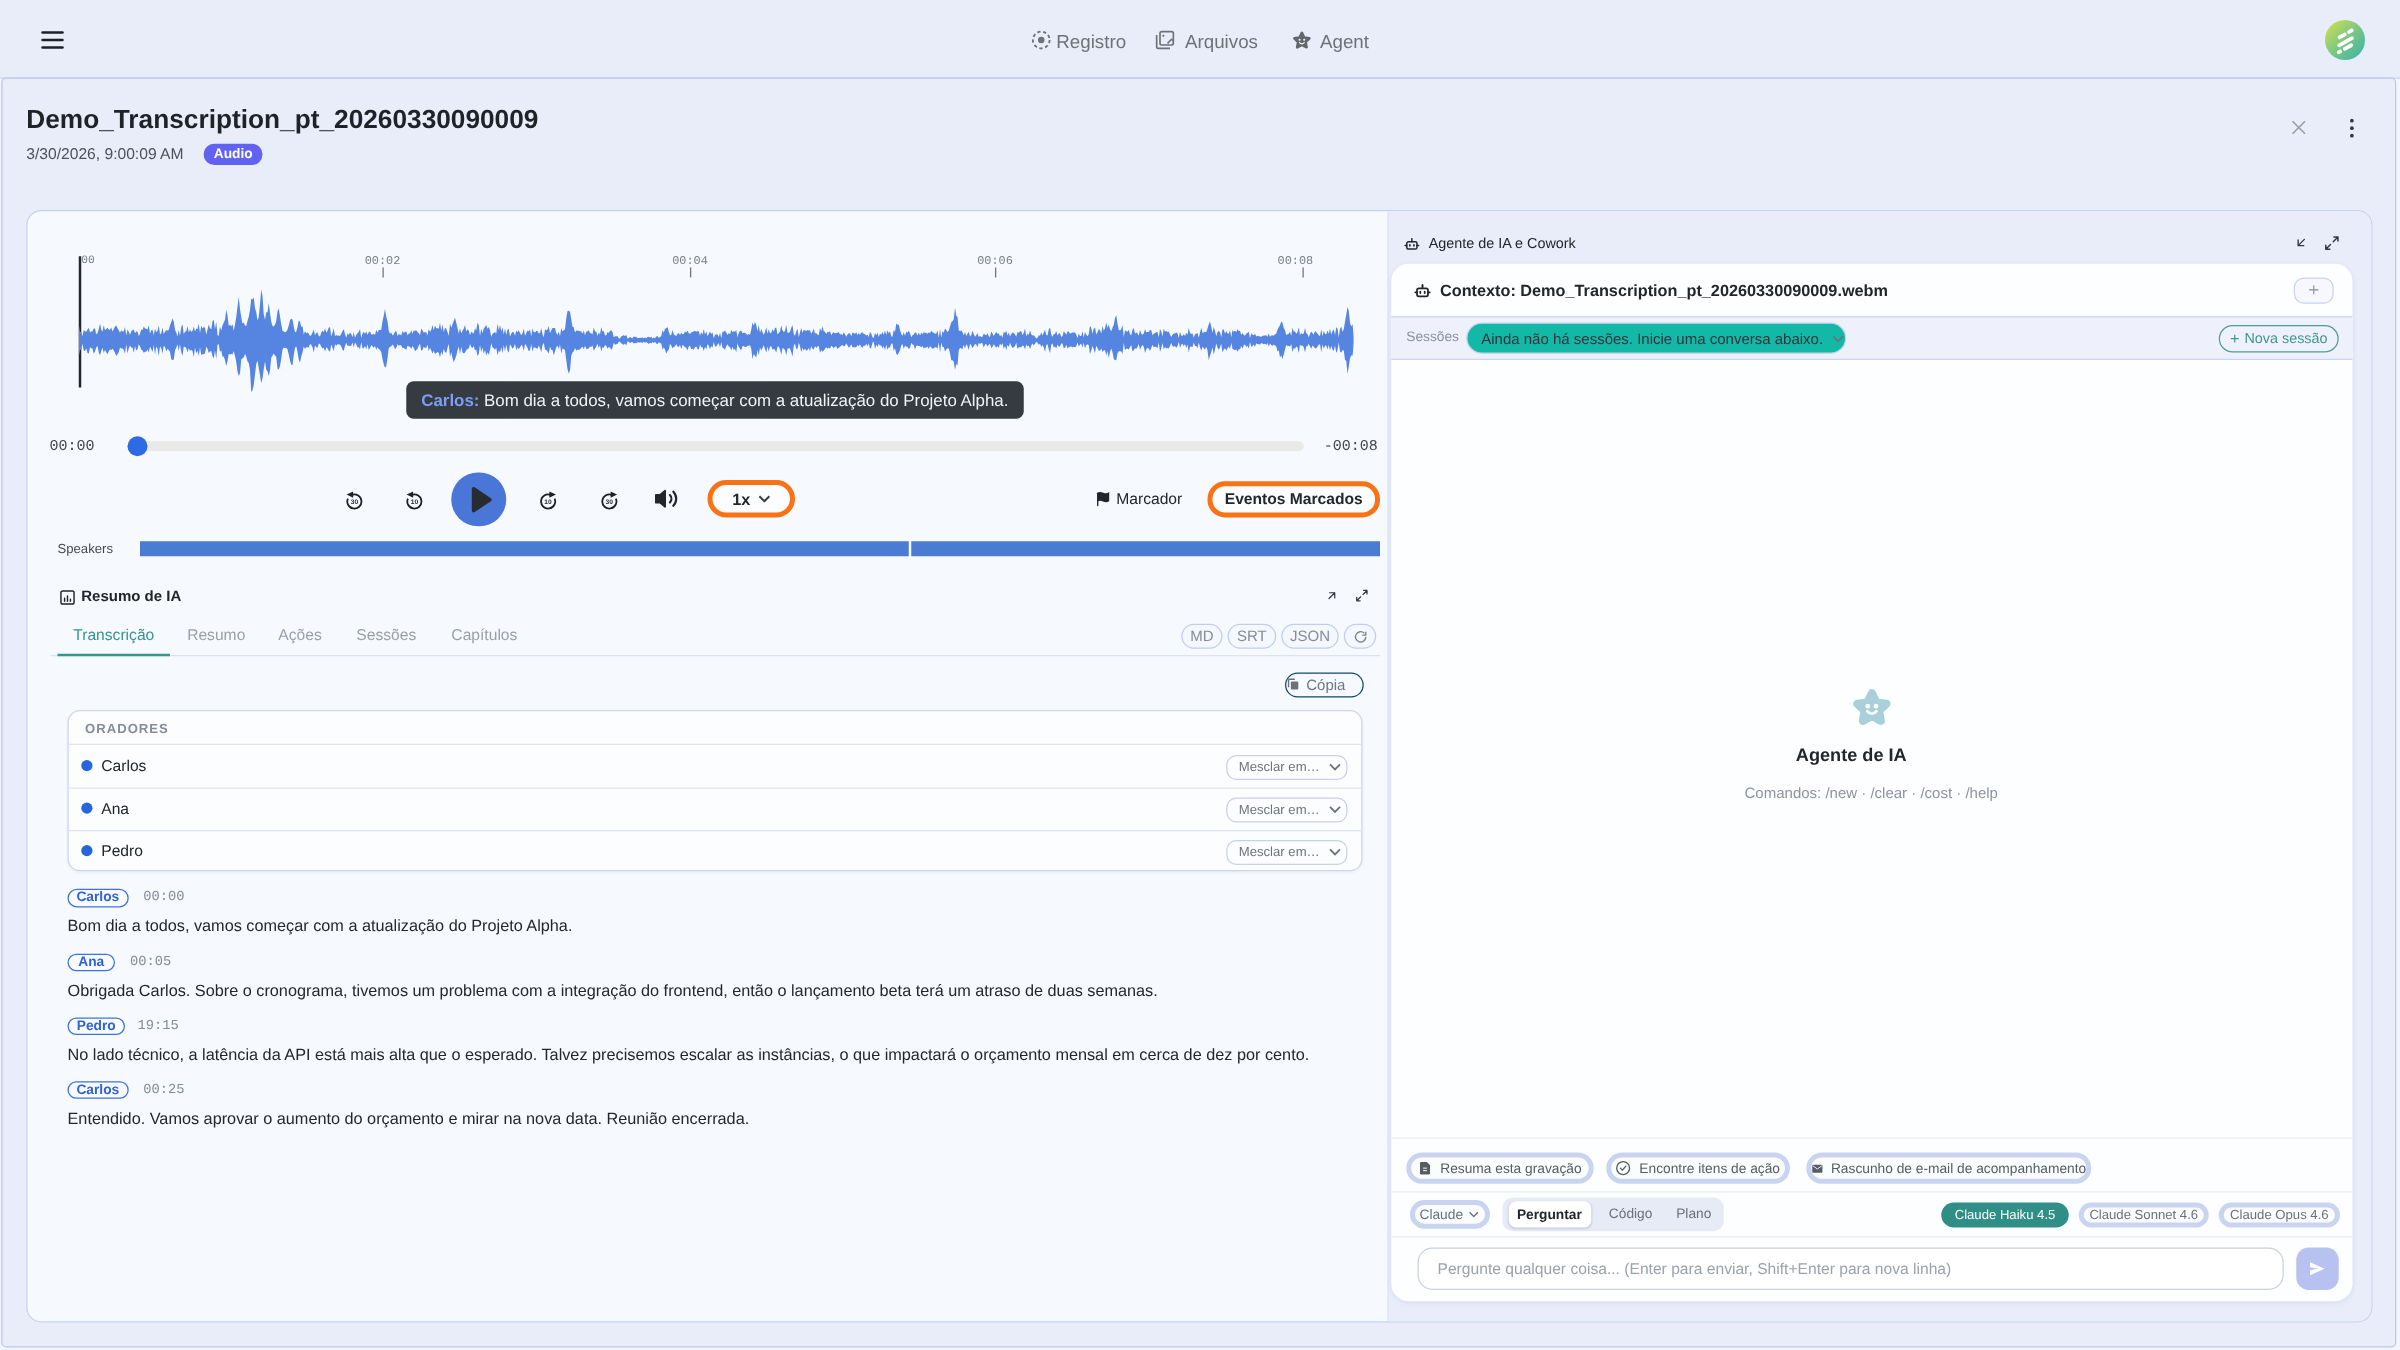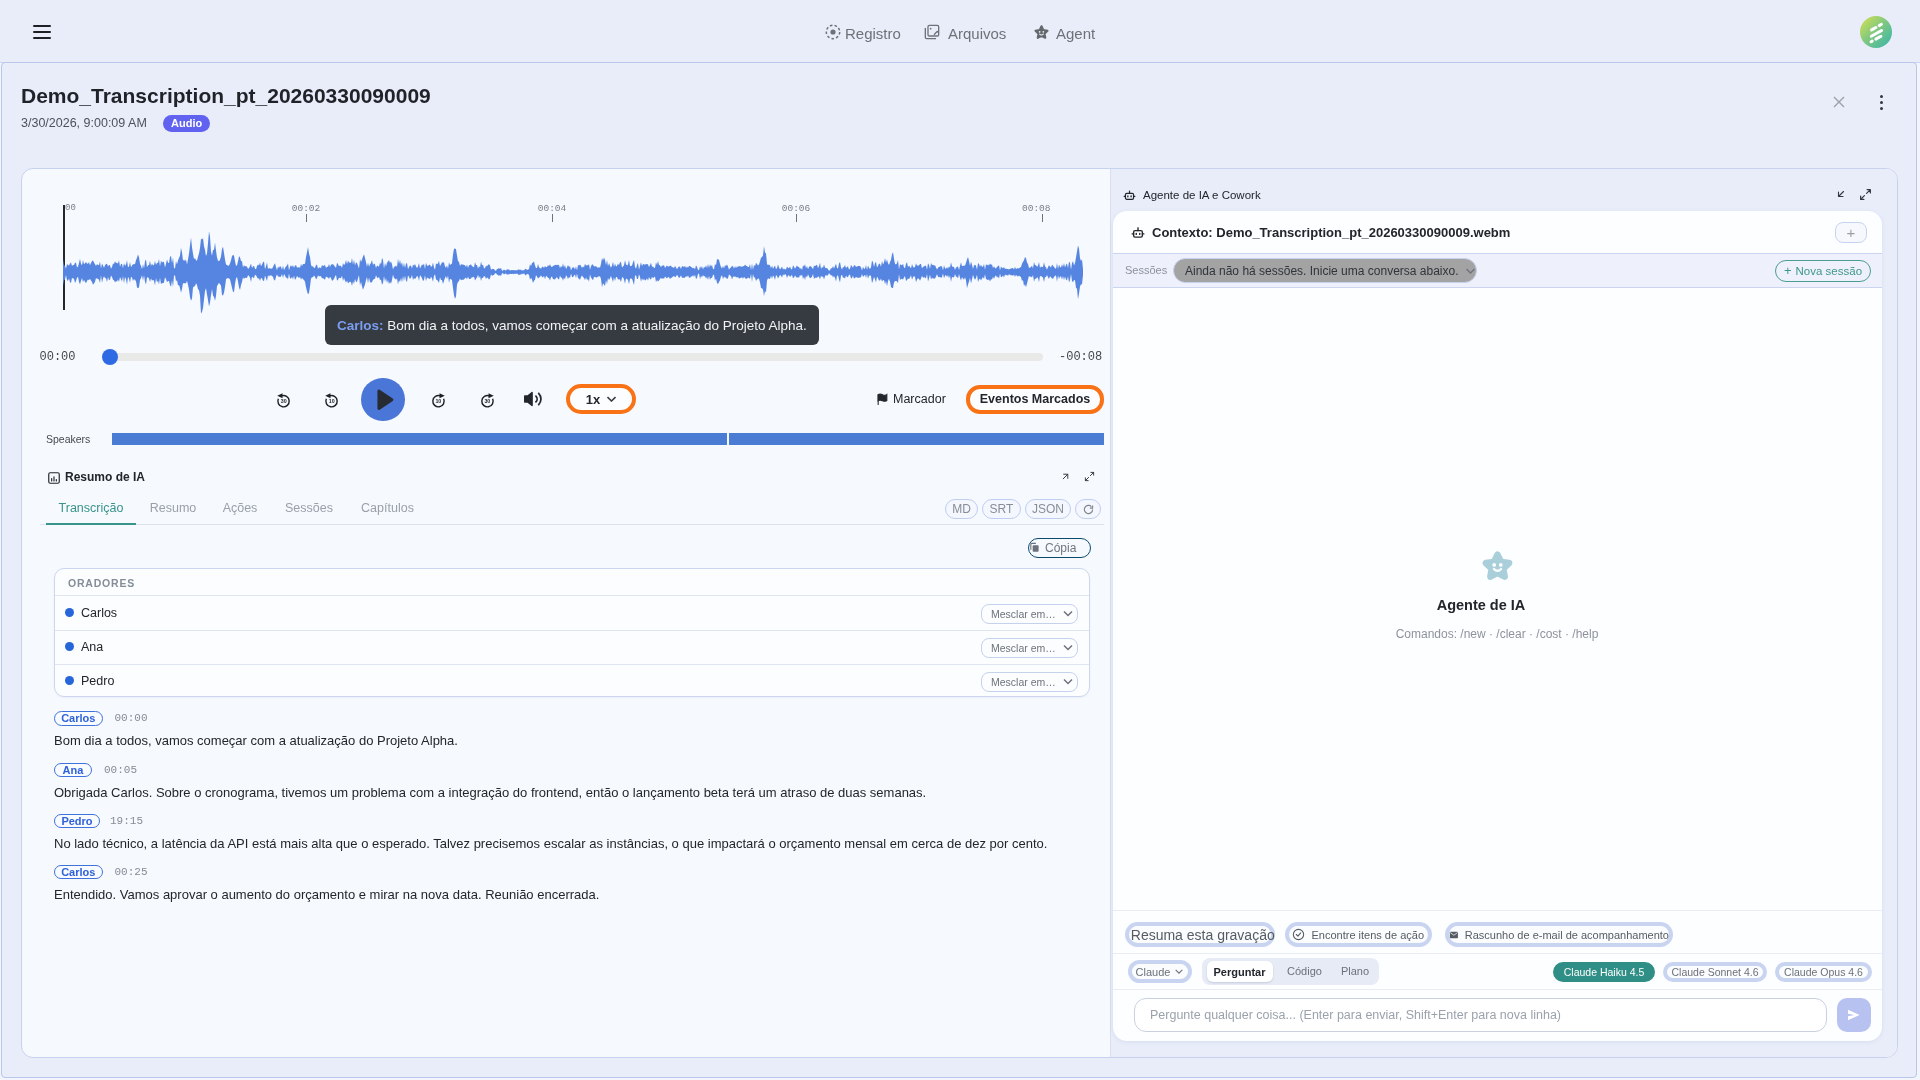--- a/index.html
+++ b/index.html
@@ -78,21 +78,21 @@
 <div class="abs" style="left:305.5px;top:214px;width:1.5px;height:8px;background:#6d737c"></div>
 <div class="abs" style="left:551.5px;top:214px;width:1.5px;height:8px;background:#6d737c"></div>
 <div class="abs" style="left:795.5px;top:214px;width:1.5px;height:8px;background:#6d737c"></div>
 <div class="abs" style="left:1041.5px;top:214px;width:1.5px;height:8px;background:#6d737c"></div>
 <div class="abs" style="left:63px;top:205px;width:1.6px;height:105px;background:#23272e"></div>
 
 <svg class="abs" style="left:63px;top:210px" width="1020" height="124" viewBox="0 0 1020 124">
       <polygon points="0,48.9 1,55.3 2,55.8 3,58.8 4,54.0 5,54.9 6,55.4 7,53.6 8,52.4 9,55.9 10,55.1 11,55.0 12,52.8 13,52.7 14,57.4 15,56.6 16,53.1 17,48.8 18,53.7 19,55.2 20,50.1 21,54.2 22,53.2 23,52.1 24,53.5 25,53.7 26,52.0 27,55.2 28,53.1 29,51.1 30,50.4 31,52.5 32,54.2 33,56.1 34,54.1 35,55.1 36,55.0 37,51.6 38,58.4 39,53.5 40,55.4 41,57.8 42,55.2 43,53.9 44,53.8 45,56.6 46,55.0 47,55.3 48,58.7 49,56.9 50,53.6 51,54.0 52,51.2 53,52.8 54,52.9 55,53.5 56,50.2 57,56.7 58,54.1 59,53.7 60,58.2 61,52.9 62,55.8 63,54.6 64,50.3 65,57.3 66,56.5 67,52.0 68,57.2 69,55.4 70,54.2 71,54.3 72,54.0 73,50.2 74,47.8 75,44.5 76,47.3 77,53.8 78,56.0 79,59.2 80,54.0 81,58.6 82,51.3 83,49.6 84,57.2 85,55.3 86,55.0 87,50.8 88,55.9 89,53.4 90,55.5 91,54.7 92,51.1 93,55.1 94,52.7 95,53.1 96,48.9 97,56.4 98,50.6 99,52.7 100,51.5 101,52.2 102,57.5 103,53.8 104,49.5 105,52.5 106,53.3 107,47.0 108,45.7 109,53.3 110,47.4 111,58.1 112,58.6 113,51.1 114,54.4 115,50.4 116,48.0 117,45.7 118,37.8 119,42.4 120,50.7 121,49.5 122,51.2 123,49.3 124,54.6 125,49.5 126,43.7 127,35.2 128,27.5 129,37.3 130,43.7 131,48.9 132,48.0 133,50.3 134,50.7 135,46.8 136,43.4 137,38.0 138,28.7 139,29.5 140,28.0 141,36.3 142,40.0 143,46.1 144,43.5 145,33.3 146,21.3 147,26.8 148,41.6 149,45.8 150,39.7 151,40.0 152,32.4 153,40.4 154,47.4 155,50.8 156,51.2 157,49.7 158,46.6 159,38.9 160,36.7 161,43.1 162,49.6 163,54.5 164,55.1 165,55.7 166,55.4 167,53.5 168,50.3 169,46.1 170,45.0 171,45.6 172,51.2 173,55.7 174,55.4 175,51.5 176,46.3 177,47.2 178,51.3 179,50.9 180,57.5 181,54.9 182,56.6 183,56.0 184,56.8 185,58.7 186,58.2 187,56.0 188,53.5 189,58.1 190,56.4 191,55.7 192,58.8 193,59.2 194,56.0 195,54.5 196,55.5 197,52.5 198,56.2 199,54.6 200,52.2 201,51.5 202,59.2 203,56.2 204,52.6 205,58.9 206,57.9 207,58.6 208,58.4 209,58.8 210,57.0 211,54.8 212,53.3 213,57.1 214,60.2 215,56.6 216,58.0 217,55.9 218,57.1 219,59.8 220,55.6 221,60.2 222,57.9 223,56.6 224,55.5 225,53.2 226,60.4 227,56.7 228,55.3 229,56.9 230,55.1 231,57.7 232,55.7 233,54.9 234,57.6 235,57.5 236,56.9 237,57.9 238,53.7 239,56.2 240,54.0 241,54.0 242,53.8 243,47.0 244,42.3 245,37.1 246,43.4 247,47.0 248,54.7 249,56.7 250,55.9 251,58.3 252,57.4 253,55.3 254,54.5 255,58.7 256,57.4 257,57.6 258,58.3 259,54.8 260,56.2 261,55.5 262,55.1 263,58.1 264,56.8 265,56.7 266,54.0 267,56.9 268,54.4 269,54.6 270,54.1 271,55.6 272,56.5 273,58.1 274,52.7 275,54.1 276,56.2 277,55.6 278,55.9 279,58.1 280,53.1 281,55.3 282,53.8 283,49.9 284,54.2 285,50.4 286,52.6 287,52.5 288,53.0 289,48.0 290,54.6 291,49.4 292,55.5 293,52.2 294,53.0 295,55.5 296,58.5 297,48.9 298,52.1 299,49.4 300,46.6 301,44.2 302,48.1 303,52.3 304,56.8 305,52.5 306,56.7 307,54.3 308,53.0 309,49.9 310,55.1 311,53.5 312,54.3 313,58.1 314,55.4 315,56.1 316,56.7 317,52.6 318,54.4 319,47.9 320,50.1 321,58.8 322,52.7 323,56.5 324,52.7 325,51.5 326,49.9 327,52.9 328,51.6 329,54.2 330,59.4 331,57.0 332,56.4 333,55.6 334,57.0 335,48.8 336,54.1 337,49.8 338,55.1 339,52.0 340,57.5 341,52.8 342,57.9 343,53.8 344,53.1 345,59.2 346,56.9 347,55.5 348,55.8 349,58.6 350,54.5 351,55.8 352,54.1 353,56.4 354,58.1 355,56.5 356,53.0 357,58.6 358,56.6 359,54.4 360,55.2 361,53.4 362,59.1 363,52.8 364,55.6 365,56.0 366,54.8 367,54.7 368,56.8 369,56.3 370,52.4 371,57.4 372,59.7 373,53.3 374,54.2 375,53.5 376,50.8 377,56.3 378,54.3 379,52.4 380,52.3 381,52.6 382,56.4 383,57.8 384,55.3 385,58.8 386,52.3 387,55.0 388,54.2 389,53.4 390,44.5 391,38.7 392,38.6 393,39.3 394,45.6 395,51.3 396,51.7 397,56.0 398,54.3 399,54.5 400,54.5 401,55.0 402,55.2 403,56.9 404,54.4 405,58.1 406,55.2 407,55.1 408,54.2 409,56.3 410,56.6 411,57.6 412,52.0 413,55.1 414,55.1 415,58.8 416,55.9 417,57.5 418,51.5 419,55.2 420,54.8 421,58.2 422,58.3 423,55.5 424,56.4 425,54.8 426,54.2 427,55.5 428,59.8 429,59.0 430,59.0 431,59.0 432,60.6 433,60.7 434,58.9 435,58.8 436,57.9 437,58.9 438,57.8 439,60.7 440,60.4 441,59.6 442,60.2 443,60.5 444,59.2 445,59.4 446,59.5 447,60.4 448,60.3 449,60.1 450,60.3 451,60.0 452,60.5 453,59.9 454,60.5 455,59.6 456,59.4 457,59.9 458,59.4 459,60.8 460,59.9 461,60.5 462,59.1 463,58.8 464,60.1 465,59.6 466,59.0 467,54.0 468,56.2 469,52.9 470,52.6 471,51.6 472,55.4 473,58.1 474,58.0 475,53.9 476,57.3 477,58.1 478,58.7 479,57.0 480,56.4 481,57.9 482,56.1 483,57.3 484,57.1 485,55.2 486,56.0 487,54.3 488,56.5 489,57.0 490,56.0 491,55.5 492,54.9 493,54.7 494,55.3 495,54.7 496,55.0 497,58.3 498,55.7 499,57.5 500,53.2 501,57.5 502,55.0 503,59.0 504,57.2 505,55.1 506,57.1 507,56.0 508,60.5 509,57.9 510,57.3 511,57.5 512,59.5 513,56.2 514,60.5 515,55.1 516,55.6 517,54.4 518,55.9 519,57.9 520,56.4 521,57.3 522,53.8 523,55.8 524,54.9 525,55.4 526,53.9 527,59.8 528,56.3 529,54.6 530,54.6 531,56.6 532,56.2 533,56.3 534,56.9 535,57.9 536,57.1 537,57.7 538,53.8 539,47.9 540,50.4 541,47.6 542,49.9 543,55.0 544,49.9 545,56.2 546,52.9 547,55.7 548,57.7 549,55.5 550,51.7 551,57.0 552,53.4 553,56.5 554,56.1 555,53.4 556,55.2 557,52.3 558,52.0 559,57.5 560,56.4 561,55.2 562,50.2 563,54.3 564,55.6 565,54.5 566,49.9 567,56.2 568,56.1 569,55.4 570,52.2 571,50.1 572,57.0 573,58.8 574,54.9 575,52.9 576,59.7 577,55.8 578,52.3 579,56.2 580,53.9 581,54.2 582,54.7 583,53.9 584,54.3 585,54.2 586,56.9 587,55.3 588,52.8 589,56.8 590,56.4 591,57.8 592,57.9 593,52.3 594,54.9 595,51.0 596,54.9 597,55.3 598,57.2 599,55.4 600,55.7 601,54.9 602,58.1 603,56.5 604,55.6 605,56.7 606,56.3 607,56.1 608,55.6 609,57.5 610,57.1 611,58.2 612,55.8 613,57.4 614,59.3 615,57.6 616,56.6 617,56.7 618,59.0 619,56.0 620,56.4 621,57.1 622,55.7 623,57.9 624,56.6 625,57.8 626,56.1 627,55.9 628,57.0 629,57.4 630,58.4 631,57.6 632,59.5 633,55.3 634,57.0 635,59.8 636,60.3 637,56.1 638,58.4 639,56.0 640,59.5 641,56.8 642,57.8 643,55.3 644,57.9 645,54.1 646,57.9 647,54.2 648,56.5 649,54.9 650,58.9 651,59.3 652,53.7 653,55.6 654,49.0 655,49.5 656,49.8 657,53.9 658,57.1 659,58.6 660,55.8 661,58.6 662,55.3 663,56.1 664,54.6 665,56.6 666,59.7 667,58.1 668,57.5 669,55.8 670,56.4 671,58.4 672,55.9 673,58.3 674,56.2 675,57.3 676,55.7 677,56.4 678,56.2 679,57.0 680,55.9 681,56.3 682,54.6 683,55.8 684,56.1 685,56.9 686,56.9 687,54.1 688,60.2 689,53.2 690,59.9 691,54.8 692,56.2 693,52.8 694,54.0 695,55.5 696,54.6 697,51.2 698,47.7 699,47.0 700,45.4 701,36.0 702,42.7 703,43.3 704,54.2 705,55.0 706,54.4 707,55.5 708,58.3 709,55.5 710,58.7 711,56.9 712,55.4 713,59.2 714,57.9 715,54.5 716,57.2 717,59.4 718,58.2 719,56.4 720,59.5 721,58.6 722,59.5 723,59.3 724,56.8 725,57.7 726,58.2 727,56.6 728,59.0 729,59.6 730,55.2 731,56.7 732,58.8 733,57.1 734,55.5 735,56.9 736,56.7 737,59.0 738,57.8 739,60.2 740,55.2 741,56.6 742,54.3 743,58.3 744,56.0 745,59.2 746,57.1 747,56.0 748,56.4 749,57.5 750,59.3 751,55.6 752,56.2 753,55.2 754,54.8 755,58.2 756,56.1 757,52.7 758,58.9 759,56.9 760,57.7 761,54.4 762,57.4 763,58.3 764,58.1 765,59.3 766,60.8 767,60.2 768,58.1 769,58.6 770,55.9 771,58.4 772,55.9 773,53.8 774,58.0 775,58.4 776,53.6 777,51.9 778,57.5 779,59.4 780,57.1 781,57.2 782,54.8 783,58.3 784,56.8 785,56.5 786,59.6 787,58.8 788,55.0 789,56.2 790,57.7 791,55.2 792,55.2 793,56.9 794,56.4 795,55.9 796,55.9 797,56.0 798,57.6 799,60.4 800,56.8 801,58.8 802,58.7 803,55.0 804,60.0 805,55.5 806,57.7 807,58.9 808,57.3 809,50.6 810,52.3 811,57.0 812,52.9 813,52.0 814,57.5 815,55.8 816,53.4 817,53.9 818,56.8 819,50.7 820,54.5 821,52.5 822,48.0 823,52.4 824,49.6 825,53.3 826,55.0 827,52.1 828,49.8 829,44.3 830,42.2 831,48.8 832,53.7 833,54.4 834,53.2 835,49.9 836,59.5 837,54.1 838,55.0 839,55.3 840,53.8 841,57.4 842,58.2 843,53.7 844,52.3 845,56.9 846,55.8 847,56.7 848,58.5 849,54.0 850,56.8 851,57.7 852,56.8 853,53.3 854,55.7 855,55.6 856,55.5 857,53.9 858,54.1 859,58.4 860,56.8 861,56.6 862,55.7 863,55.6 864,59.7 865,53.3 866,54.9 867,59.0 868,53.0 869,55.1 870,54.8 871,55.5 872,55.2 873,57.5 874,59.5 875,57.7 876,56.8 877,56.8 878,55.9 879,56.5 880,60.4 881,55.3 882,58.3 883,58.8 884,57.1 885,58.8 886,56.2 887,57.7 888,52.3 889,56.3 890,57.1 891,56.7 892,60.1 893,57.4 894,57.0 895,56.3 896,60.1 897,55.9 898,52.2 899,56.1 900,56.0 901,55.4 902,55.8 903,52.8 904,49.5 905,47.1 906,51.1 907,56.1 908,51.6 909,54.8 910,59.0 911,55.6 912,54.7 913,55.7 914,59.7 915,53.3 916,53.7 917,56.8 918,54.8 919,56.8 920,56.8 921,54.1 922,59.8 923,54.0 924,55.4 925,54.5 926,55.5 927,53.4 928,54.7 929,54.6 930,57.9 931,56.3 932,58.0 933,58.5 934,56.8 935,56.3 936,55.3 937,60.5 938,56.5 939,57.7 940,58.2 941,57.0 942,59.1 943,58.6 944,59.0 945,59.1 946,59.4 947,58.8 948,58.4 949,58.3 950,58.1 951,59.4 952,56.8 953,59.3 954,58.3 955,58.2 956,58.5 957,57.4 958,56.9 959,53.7 960,51.8 961,50.2 962,47.1 963,48.2 964,52.4 965,54.1 966,57.9 967,57.4 968,56.9 969,55.4 970,58.6 971,52.0 972,55.3 973,54.9 974,57.0 975,55.5 976,51.9 977,58.0 978,56.3 979,57.2 980,56.8 981,52.3 982,56.6 983,57.2 984,59.7 985,57.1 986,55.2 987,56.5 988,57.5 989,54.8 990,55.6 991,57.0 992,58.1 993,59.0 994,53.1 995,58.9 996,54.5 997,56.9 998,57.5 999,54.3 1000,56.9 1001,52.9 1002,57.5 1003,54.8 1004,53.6 1005,57.9 1006,51.7 1007,52.7 1008,59.8 1009,53.2 1010,51.1 1011,55.5 1012,53.1 1013,47.5 1014,41.5 1015,35.5 1016,38.5 1017,48.3 1018,51.1 1019,49.2 1020,59.3 1020,64.9 1019,74.6 1018,74.2 1017,76.5 1016,83.6 1015,89.2 1014,78.8 1013,77.7 1012,70.3 1011,69.9 1010,72.2 1009,71.0 1008,63.9 1007,70.0 1006,72.4 1005,66.3 1004,70.5 1003,69.5 1002,66.5 1001,70.2 1000,65.9 999,69.6 998,66.4 997,66.6 996,69.0 995,65.3 994,71.7 993,65.4 992,65.7 991,67.1 990,68.7 989,68.6 988,67.3 987,66.3 986,68.9 985,67.2 984,64.9 983,67.0 982,66.9 981,71.9 980,67.7 979,66.4 978,66.6 977,65.8 976,72.3 975,68.0 974,67.2 973,69.0 972,68.4 971,71.7 970,65.1 969,67.4 968,66.6 967,66.9 966,65.8 965,69.5 964,73.6 963,77.2 962,74.2 961,75.9 960,70.1 959,71.1 958,66.9 957,66.4 956,65.6 955,66.6 954,65.9 953,64.7 952,67.1 951,64.4 950,65.9 949,65.0 948,65.4 947,64.8 946,64.3 945,65.8 944,65.1 943,65.3 942,64.6 941,67.5 940,65.5 939,66.7 938,67.3 937,63.5 936,68.8 935,66.5 934,67.5 933,65.6 932,66.2 931,69.0 930,66.7 929,69.4 928,69.3 927,71.4 926,69.3 925,70.2 924,69.5 923,68.9 922,64.3 921,69.0 920,67.1 919,68.5 918,70.5 917,68.6 916,69.5 915,71.9 914,64.8 913,67.9 912,69.8 911,67.9 910,64.7 909,69.5 908,73.5 907,67.7 906,71.6 905,74.5 904,78.2 903,70.2 902,67.3 901,69.7 900,68.6 899,67.3 898,70.6 897,67.7 896,63.9 895,68.5 894,66.7 893,66.7 892,63.9 891,67.5 890,67.3 889,67.1 888,71.9 887,65.5 886,68.3 885,65.1 884,66.9 883,65.0 882,65.8 881,68.2 880,63.4 879,67.0 878,68.1 877,66.8 876,67.3 875,66.7 874,64.3 873,66.6 872,68.8 871,68.3 870,68.7 869,67.6 868,69.4 867,64.4 866,68.5 865,71.5 864,63.9 863,68.5 862,67.6 861,67.3 860,67.8 859,65.7 858,68.4 857,70.7 856,68.8 855,68.2 854,69.4 853,72.3 852,67.1 851,65.9 850,67.3 849,69.8 848,65.2 847,67.6 846,68.9 845,68.5 844,70.1 843,70.9 842,65.9 841,67.5 840,69.6 839,69.0 838,68.8 837,70.2 836,64.2 835,73.2 834,71.2 833,71.0 832,70.9 831,72.5 830,77.9 829,78.1 828,76.9 827,71.8 826,68.7 825,71.3 824,76.3 823,71.0 822,74.3 821,70.0 820,70.2 819,71.6 818,68.5 817,70.6 816,70.5 815,68.2 814,66.6 813,72.6 812,69.3 811,66.8 810,70.4 809,73.3 808,66.1 807,65.3 806,66.0 805,68.7 804,64.1 803,68.0 802,64.8 801,65.8 800,67.1 799,63.9 798,67.0 797,67.8 796,67.4 795,67.9 794,67.2 793,67.2 792,67.8 791,68.8 790,65.7 789,68.1 788,68.5 787,64.7 786,64.7 785,67.2 784,67.1 783,65.5 782,68.8 781,67.2 780,67.9 779,64.7 778,65.8 777,72.5 776,69.4 775,65.3 774,65.9 773,71.5 772,67.8 771,65.9 770,67.5 769,65.0 768,65.7 767,64.2 766,63.3 765,64.9 764,66.1 763,64.8 762,66.3 761,69.4 760,66.3 759,67.2 758,65.5 757,69.4 756,66.7 755,66.4 754,67.8 753,67.8 752,67.8 751,69.1 750,64.1 749,66.7 748,67.8 747,68.3 746,66.5 745,64.2 744,67.6 743,65.7 742,70.1 741,66.5 740,69.2 739,64.3 738,66.3 737,64.8 736,68.1 735,66.8 734,68.1 733,66.8 732,65.4 731,67.6 730,68.3 729,64.9 728,65.7 727,67.1 726,65.2 725,65.6 724,68.1 723,64.8 722,64.1 721,65.4 720,64.2 719,67.8 718,65.5 717,65.1 716,66.7 715,68.5 714,66.1 713,65.0 712,69.9 711,66.8 710,65.4 709,68.8 708,65.8 707,69.1 706,68.8 705,68.2 704,70.4 703,82.4 702,80.9 701,85.9 700,79.4 699,78.2 698,78.1 697,72.6 696,68.8 695,68.5 694,69.6 693,71.1 692,67.5 691,67.6 690,64.0 689,72.2 688,63.7 687,68.9 686,67.8 685,67.7 684,68.5 683,68.9 682,67.9 681,66.7 680,69.1 679,67.1 678,68.1 677,67.9 676,68.7 675,66.8 674,67.7 673,66.8 672,66.7 671,66.4 670,66.7 669,69.5 668,66.0 667,65.6 666,64.3 665,68.2 664,69.1 663,67.4 662,67.4 661,66.4 660,69.2 659,65.2 658,66.4 657,70.2 656,72.1 655,74.0 654,73.0 653,68.6 652,70.7 651,64.8 650,64.9 649,67.9 648,67.8 647,69.7 646,65.7 645,70.1 644,66.7 643,68.8 642,66.1 641,66.5 640,65.0 639,67.6 638,65.8 637,69.2 636,63.4 635,64.0 634,68.0 633,69.0 632,64.7 631,66.9 630,64.9 629,66.8 628,66.3 627,68.1 626,67.6 625,65.4 624,66.9 623,66.0 622,67.7 621,67.7 620,67.7 619,67.7 618,65.3 617,67.2 616,68.1 615,66.2 614,64.7 613,66.5 612,67.2 611,66.0 610,66.4 609,67.4 608,68.1 607,69.1 606,67.2 605,67.1 604,68.6 603,67.4 602,66.6 601,68.9 600,68.0 599,68.9 598,67.8 597,68.9 596,70.4 595,71.4 594,70.0 593,72.2 592,66.5 591,67.2 590,68.3 589,66.7 588,69.6 587,68.9 586,66.9 585,70.7 584,68.3 583,69.9 582,70.6 581,68.7 580,70.5 579,68.2 578,71.8 577,67.0 576,64.2 575,69.1 574,69.0 573,65.0 572,66.3 571,75.1 570,71.7 569,68.8 568,68.6 567,68.7 566,74.2 565,70.0 564,68.9 563,68.4 562,73.8 561,69.5 560,67.2 559,67.4 558,72.0 557,69.7 556,68.9 555,69.7 554,66.9 553,67.1 552,71.1 551,67.2 550,71.9 549,69.1 548,66.1 547,68.3 546,70.3 545,67.9 544,74.1 543,69.9 542,75.9 541,74.5 540,73.2 539,77.2 538,68.9 537,66.2 536,66.6 535,66.6 534,67.6 533,67.6 532,66.8 531,67.0 530,70.2 529,68.9 528,67.6 527,64.5 526,71.7 525,68.9 524,70.0 523,67.3 522,70.3 521,67.7 520,67.2 519,65.4 518,67.0 517,69.9 516,68.5 515,68.2 514,63.6 513,68.2 512,64.4 511,65.6 510,67.2 509,66.9 508,63.6 507,68.2 506,66.8 505,69.3 504,66.4 503,65.3 502,69.5 501,67.4 500,70.7 499,67.8 498,67.7 497,65.5 496,69.5 495,69.1 494,67.2 493,67.8 492,69.8 491,68.9 490,69.3 489,66.6 488,67.2 487,70.4 486,68.2 485,67.8 484,66.5 483,66.0 482,69.3 481,65.8 480,67.6 479,67.1 478,65.2 477,66.9 476,67.6 475,68.5 474,66.4 473,65.2 472,69.8 471,70.8 470,73.0 469,69.5 468,67.7 467,69.8 466,64.7 465,64.3 464,63.7 463,65.4 462,64.8 461,63.3 460,64.3 459,63.6 458,64.8 457,64.2 456,65.2 455,64.2 454,63.6 453,64.1 452,63.4 451,64.3 450,63.8 449,63.9 448,64.0 447,63.7 446,64.6 445,64.3 444,64.7 443,63.5 442,63.8 441,64.4 440,63.3 439,63.2 438,66.3 437,64.7 436,66.0 435,65.1 434,64.6 433,63.3 432,63.3 431,65.1 430,65.3 429,65.8 428,64.2 427,68.2 426,69.7 425,68.1 424,67.4 423,68.9 422,66.5 421,65.9 420,68.1 419,67.8 418,71.1 417,66.1 416,68.3 415,64.7 414,67.4 413,68.8 412,70.6 411,66.4 410,67.5 409,67.1 408,68.6 407,69.1 406,68.9 405,66.6 404,69.4 403,67.4 402,68.2 401,69.6 400,69.7 399,69.7 398,70.3 397,68.4 396,70.9 395,72.0 394,74.5 393,86.4 392,88.7 391,85.3 390,78.0 389,70.1 388,69.2 387,68.8 386,72.8 385,65.5 384,69.2 383,66.3 382,67.8 381,71.1 380,74.1 379,70.0 378,70.0 377,67.2 376,72.9 375,71.1 374,70.0 373,69.6 372,64.3 371,66.0 370,71.7 369,68.5 368,66.4 367,69.2 366,68.4 365,68.2 364,67.6 363,71.2 362,65.2 361,70.1 360,71.0 359,68.2 358,66.3 357,65.2 356,70.7 355,66.7 354,66.0 353,67.8 352,69.3 351,67.8 350,70.2 349,65.0 348,67.8 347,69.0 346,67.0 345,65.3 344,72.1 343,70.4 342,65.6 341,71.2 340,66.0 339,72.6 338,67.8 337,71.9 336,70.3 335,74.4 334,68.2 333,69.8 332,68.5 331,67.9 330,64.4 329,70.1 328,73.8 327,71.8 326,74.3 325,69.9 324,73.0 323,68.0 322,71.8 321,65.9 320,73.1 319,74.7 318,69.6 317,70.3 316,66.7 315,68.3 314,67.6 313,65.3 312,68.8 311,68.9 310,70.1 309,72.0 308,72.7 307,72.0 306,67.4 305,73.4 304,67.1 303,70.3 302,74.6 301,77.2 300,79.7 299,76.3 298,71.7 297,75.4 296,65.2 295,68.2 294,72.1 293,71.7 292,69.0 291,74.1 290,71.2 289,75.9 288,72.2 287,71.6 286,72.4 285,73.2 284,70.5 283,72.8 282,70.4 281,68.1 280,70.9 279,65.8 278,68.1 277,68.3 276,67.4 275,70.0 274,70.5 273,65.0 272,66.4 271,68.9 270,70.0 269,71.0 268,68.1 267,66.8 266,69.1 265,67.4 264,67.2 263,66.5 262,69.8 261,69.1 260,68.1 259,68.5 258,66.3 257,65.9 256,66.5 255,65.3 254,68.2 253,69.3 252,66.7 251,65.6 250,67.2 249,67.3 248,68.6 247,76.4 246,82.9 245,84.2 244,81.3 243,77.2 242,71.7 241,69.9 240,69.2 239,67.7 238,69.7 237,66.8 236,68.2 235,66.9 234,66.0 233,68.4 232,69.9 231,65.4 230,69.4 229,66.8 228,68.5 227,68.5 226,63.6 225,69.6 224,67.5 223,68.0 222,65.6 221,63.9 220,68.0 219,64.0 218,66.4 217,67.0 216,66.4 215,66.8 214,64.2 213,66.7 212,70.6 211,70.0 210,67.0 209,65.7 208,65.4 207,65.3 206,66.6 205,65.3 204,70.9 203,68.2 202,65.5 201,71.3 200,70.6 199,68.6 198,67.8 197,71.1 196,68.2 195,68.8 194,67.3 193,65.2 192,64.8 191,68.3 190,67.5 189,66.4 188,72.0 187,67.8 186,65.7 185,65.2 184,67.9 183,67.7 182,67.7 181,69.1 180,67.2 179,71.9 178,75.1 177,80.1 176,77.6 175,71.6 174,67.0 173,68.4 172,73.9 171,82.0 170,81.8 169,78.1 168,73.6 167,69.6 166,68.2 165,68.6 164,68.0 163,69.6 162,76.9 161,82.8 160,85.6 159,84.9 158,75.6 157,74.3 156,72.7 155,74.6 154,75.9 153,86.1 152,90.8 151,86.9 150,85.6 149,79.1 148,85.3 147,92.5 146,96.6 145,90.1 144,84.5 143,78.3 142,81.1 141,89.3 140,98.0 139,102.1 138,103.5 137,85.8 136,80.3 135,79.2 134,75.1 133,73.2 132,75.9 131,76.6 130,77.6 129,88.6 128,90.7 127,87.2 126,79.6 125,74.7 124,70.7 123,73.5 122,72.9 121,73.6 120,73.1 119,78.9 118,82.8 117,78.0 116,75.1 115,75.4 114,70.1 113,71.6 112,65.3 111,65.8 110,77.1 109,70.3 108,76.8 107,74.7 106,71.0 105,70.9 104,72.3 103,69.0 102,67.3 101,72.5 100,73.3 99,73.1 98,74.2 97,67.7 96,74.6 95,70.6 94,72.6 93,68.0 92,75.6 91,70.7 90,69.8 89,70.8 88,68.3 87,71.9 86,68.6 85,67.3 84,67.4 83,74.6 82,71.8 81,65.3 80,70.8 79,65.3 78,68.2 77,70.1 76,77.6 75,77.9 74,77.4 73,71.3 72,69.9 71,69.0 70,71.1 69,67.4 68,66.8 67,72.8 66,68.5 65,66.9 64,74.7 63,69.0 62,67.1 61,73.5 60,65.9 59,71.6 58,69.2 57,67.1 56,71.9 55,69.6 54,71.4 53,71.3 52,72.2 51,70.3 50,69.7 49,66.9 48,65.4 47,69.4 46,70.3 45,67.0 44,72.1 43,68.2 42,67.9 41,66.3 40,68.6 39,72.8 38,65.3 37,72.9 36,69.8 35,68.7 34,68.7 33,68.0 32,71.7 31,73.4 30,74.7 29,72.1 28,70.4 27,68.7 26,70.2 25,69.4 24,71.0 23,73.3 22,71.7 21,69.8 20,72.3 19,68.1 18,70.8 17,74.2 16,71.9 15,66.8 14,67.7 13,71.1 12,73.0 11,68.8 10,68.5 9,67.7 8,73.0 7,72.3 6,68.5 5,70.7 4,70.3 3,65.0 2,69.5 1,70.2 0,75.8" fill="#5585e0"></polygon>
     </svg>
 
-<div class="abs" style="left:325px;top:305px;height:40px;border-radius:6px;background:#363b42;display:flex;align-items:center;padding:0 12px;font-size:13.5px;color:#f2f3f5;white-space:nowrap"><span style="color:#7b9ef2;font-weight:bold">Carlos:</span>&nbsp;Bom dia a todos, vamos começar com a atualização do Projeto Alpha.</div>
+<div class="abs" style="left:325px;top:305px;height:30px;border-radius:6px;background:#363b42;display:flex;align-items:center;padding:0 12px;font-size:13.5px;color:#f2f3f5;white-space:nowrap"><span style="color:#7b9ef2;font-weight:bold">Carlos:</span>&nbsp;Bom dia a todos, vamos começar com a atualização do Projeto Alpha.</div>
 
 <div class="abs mono" style="left:39.5px;top:350px;font-size:12px;color:#44484e">00:00</div>
 <div class="abs" style="left:106px;top:353px;width:937px;height:8px;background:#e9e9e7;border-radius:4px"></div>
 <div class="abs" style="left:102px;top:349px;width:16px;height:16px;border-radius:50%;background:#2e6ae3"></div>
 <div class="abs mono" style="left:1059px;top:350px;font-size:12px;color:#44484e">-00:08</div>
 
 <svg class="abs" style="left:274.5px;top:391.5px" width="17" height="17" viewBox="0 0 24 24">
       <path d="M9.26 5.48A8 8 0 1 1 4.75 9.62" fill="none" stroke="#1d2126" stroke-width="2"></path>
       <path d="M10.6 1.6 10.6 8.8 3.2 5.2Z" fill="#1d2126"></path>
       <text x="12.2" y="15.6" font-size="7.5" font-family="Liberation Sans" fill="#1d2126" text-anchor="middle" font-weight="bold">30</text>
@@ -245,21 +245,21 @@
       <circle cx="12" cy="3.6" r="1.4" fill="#22262b" stroke="none"></circle>
       <rect x="4.5" y="8" width="15" height="11" rx="2.5"></rect>
       <path d="M2 13.5h2.5M19.5 13.5H22"></path>
       <path d="M9 12.6v1.8M15 12.6v1.8"></path>
     </svg>
 <div class="abs" style="left:1152px;top:225px;font-size:13px;font-weight:bold;color:#22262b">Contexto: Demo_Transcription_pt_20260330090009.webm</div>
 <div class="abs" style="left:1835px;top:222px;width:32px;height:21px;border:1px solid #c8d3f0;border-radius:8px;background:#f6f8fd;box-sizing:border-box;display:flex;align-items:center;justify-content:center;color:#999fa7;font-size:15px;font-weight:300">+</div>
 
 <div class="abs" style="left:1113px;top:253px;width:769px;height:35px;background:#eef1fb;border-top:1px solid #ccd5ef;border-bottom:1px solid #ccd5ef;box-sizing:border-box"></div>
 <div class="abs" style="left:1125px;top:264px;font-size:11px;color:#8c929c">Sessões</div>
-<div class="abs" style="left:1173px;top:258px;width:304px;height:25px;border:1px solid #c7d2ee;border-radius:12.5px;background:#a3a3a3;box-sizing:border-box;display:flex;align-items:center">
+<div class="abs" style="left:1173px;top:258px;width:304px;height:25px;border:1px solid #c7d2ee;border-radius:12.5px;background:#14b8a6;box-sizing:border-box;display:flex;align-items:center">
       <span style="font-size:12px;color:#2f353b;margin-left:11px">Ainda não há sessões. Inicie uma conversa abaixo.</span>
       <svg style="margin-left:7px" width="9" height="6" viewBox="0 0 9 6">
         <path d="M0.5 1 4.5 5 8.5 1" fill="none" stroke="#6d737c" stroke-width="1.4"></path>
       </svg>
     </div>
 <div class="abs" style="left:1775px;top:260px;width:96px;height:22px;border:1.5px solid #4b9d95;border-radius:11px;box-sizing:border-box;display:flex;align-items:center;justify-content:center;color:#3f968e;font-size:11.5px"><span style="font-size:13px;margin-right:4px;margin-top:-1px">+</span>Nova sessão</div>
 
 <svg class="abs" style="left:1480px;top:550px" width="35" height="33" viewBox="0 0 24 23">
       <path fill="#a9cfda" stroke="#a9cfda" stroke-width="4.5" stroke-linejoin="round" d="M12 3.2 14.5 8.3 20.1 9.1 16 13 17 18.6 12 15.9 7 18.6 8 13 3.9 9.1 9.5 8.3Z"></path>
       <circle cx="9.7" cy="10.4" r="1.3" fill="#fdfeff"></circle>
@@ -268,21 +268,21 @@
     </svg>
 <div class="abs" style="left:1281px;top:597px;width:400px;text-align:center;font-size:14.5px;font-weight:bold;color:#22262b">Agente de IA</div>
 <div class="abs" style="left:1297px;top:627px;width:400px;text-align:center;font-size:12px;color:#8d939d">Comandos: /new · /clear · /cost · /help</div>
 
 <div class="abs" style="left:1113px;top:910px;width:769px;height:1px;background:#e8ecf4"></div>
 <div class="pill" style="left:1124.5px;top:922px;width:150.5px;height:25px;border-color:#c9d4f0;background:#fbfcfe">
       <svg width="12" height="13" viewBox="0 0 24 24" fill="#565c64">
         <path d="M6 2h9l5 5v13a2 2 0 0 1-2 2H6a2 2 0 0 1-2-2V4a2 2 0 0 1 2-2z"></path>
         <path d="M9 12h6M9 16h6" stroke="#fbfcfe" stroke-width="1.6"></path>
       </svg>
-      <span style="font-size:14px;color:#565c64;margin-left:6px">Resuma esta gravação</span>
+      <span style="font-size:11px;color:#565c64;margin-left:6px">Resuma esta gravação</span>
     </div>
 <div class="pill" style="left:1284.5px;top:922px;width:147.5px;height:25px;border-color:#c9d4f0;background:#fbfcfe">
       <svg width="13" height="13" viewBox="0 0 24 24" fill="none" stroke="#565c64" stroke-width="2">
         <circle cx="12" cy="12" r="9.5"></circle>
         <path d="m8 12 3 3 5-6" stroke-linecap="round" stroke-linejoin="round"></path>
       </svg>
       <span style="font-size:11px;color:#565c64;margin-left:6px">Encontre itens de ação</span>
     </div>
 <div class="pill" style="left:1445px;top:922px;width:228px;height:25px;border-color:#c9d4f0;background:#fbfcfe">
       <svg width="13" height="12" viewBox="0 0 24 24" fill="#565c64">

